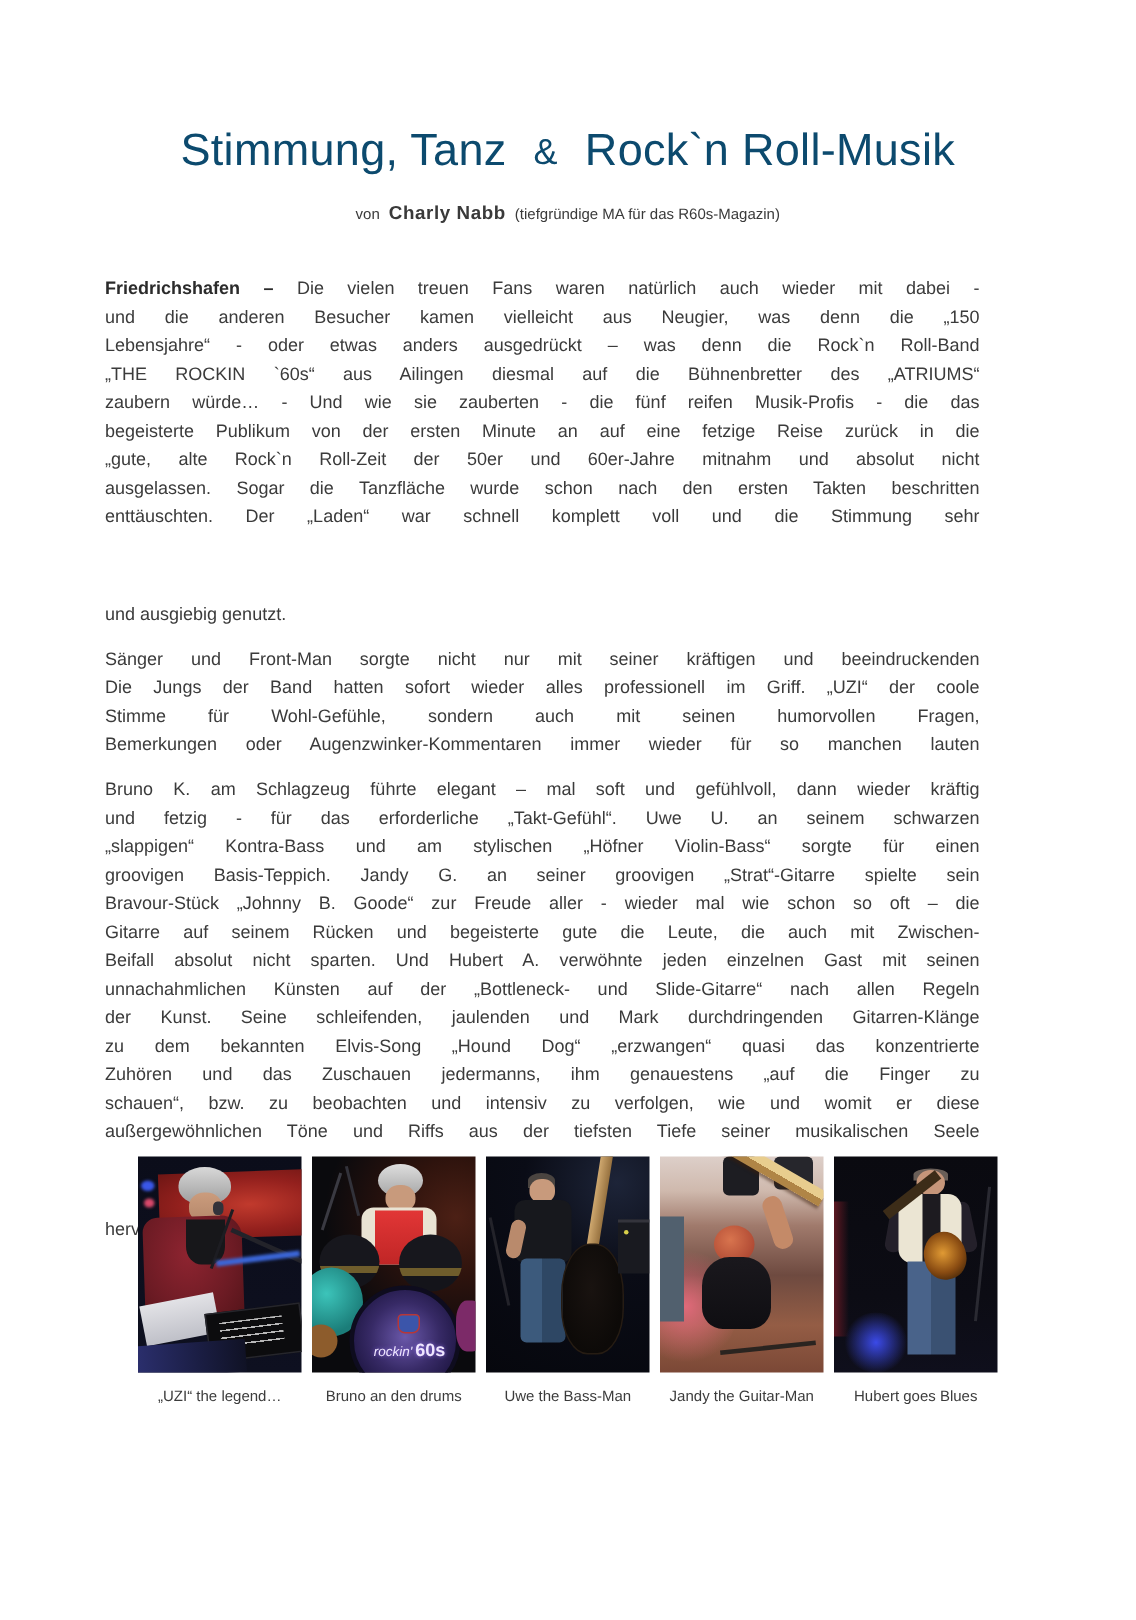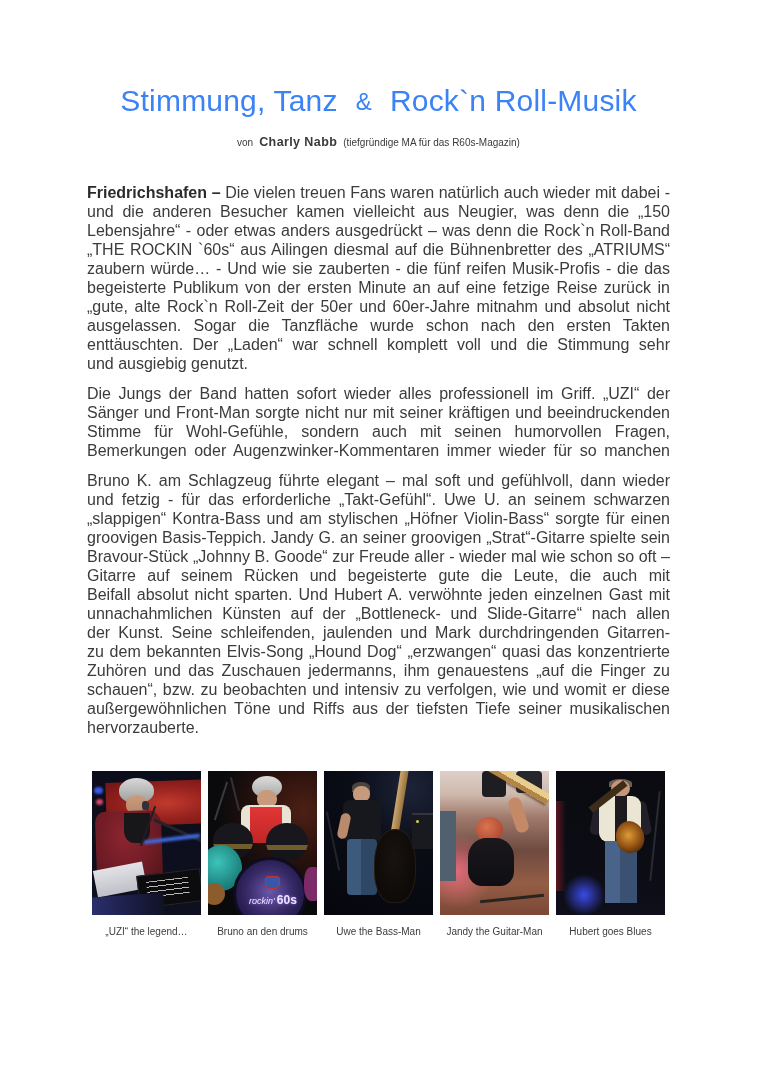--- a/index.html
+++ b/index.html
@@ -4,30 +4,30 @@
 <style>
   * { margin:0; padding:0; box-sizing:border-box; }
   html,body { background:#888; }
   .page {
     position:relative; width:757px; height:1080px; margin:0 auto;
     background:#ffffff; overflow:hidden;
     font-family:"Liberation Sans", sans-serif; color:#343434;
   }
   
   .title-wrap { position:absolute; top:84px; left:0; width:757px; text-align:center;
-                font-size:30px; color:#3b82f6; letter-spacing:0.2px; white-space:nowrap; }
+                font-size:30px; color:#0c4a6e; letter-spacing:0.2px; white-space:nowrap; }
   .title-amp { font-size:24px; margin:0 18px; vertical-align:1px; }
   .byline { position:absolute; top:135px; left:0; width:757px; text-align:center;
             font-size:10px; color:#3a3a3a; }
   .byline .author { font-weight:bold; font-size:12.5px; letter-spacing:0.4px; margin:0 6px; }
   
-  .body-col { position:absolute; left:87px; top:183px; width:583px; font-size:16px; color:#3b3b3b; }
+  .body-col { position:absolute; left:70px; top:183px; width:583px; font-size:12px; color:#3b3b3b; }
   .para { margin-bottom:11px; }
   .line { text-align:justify; text-align-last:justify; line-height:19px; height:19px; overflow:hidden; }
-  .line.last { text-align-last:left; }
+  .line.last { text-align-last:left;margin-top:46px; }
   .lead { font-weight:bold; color:#2b2b2b; }
   
   .gallery { position:absolute; left:92px; top:771px; width:573px; display:flex; gap:7px; }
   .card { width:109px; }
   .photo { position:relative; width:109px; height:144px; overflow:hidden; background:#0a0a10; }
   .photo div { position:absolute; }
   .cap { margin-top:11px; font-size:10px; color:#3c3c3c; text-align:center; white-space:nowrap; }
   
   .p1 { background:linear-gradient(180deg,#0b0d1a 0%,#0e1020 100%); }
   .p1-banner { left:14px; top:10px; width:110px; height:44px; transform:rotate(-2deg);
@@ -143,22 +143,22 @@
       <div class="line">Lebensjahre“ - oder etwas anders ausgedrückt – was denn die Rock`n Roll-Band</div>
       <div class="line">„THE ROCKIN `60s“ aus Ailingen diesmal auf die Bühnenbretter des „ATRIUMS“</div>
       <div class="line">zaubern würde… - Und wie sie zauberten - die fünf reifen Musik-Profis - die das</div>
       <div class="line">begeisterte Publikum von der ersten Minute an auf eine fetzige Reise zurück in die</div>
       <div class="line">„gute, alte Rock`n Roll-Zeit der 50er und 60er-Jahre mitnahm und absolut nicht</div>
       <div class="line">ausgelassen. Sogar die Tanzfläche wurde schon nach den ersten Takten beschritten</div>
       <div class="line">enttäuschten. Der „Laden“ war schnell komplett voll und die Stimmung sehr</div>
       <div class="line last">und ausgiebig genutzt.</div>
     </div>
     <div class="para">
+      <div class="line">Sänger und Front-Man sorgte nicht nur mit seiner kräftigen und beeindruckenden</div>
       <div class="line">Die Jungs der Band hatten sofort wieder alles professionell im Griff. „UZI“ der coole</div>
-      <div class="line">Sänger und Front-Man sorgte nicht nur mit seiner kräftigen und beeindruckenden</div>
       <div class="line">Stimme für Wohl-Gefühle, sondern auch mit seinen humorvollen Fragen,</div>
       <div class="line">Bemerkungen oder Augenzwinker-Kommentaren immer wieder für so manchen lauten</div>
     </div>
     <div class="para">
       <div class="line">Bruno K. am Schlagzeug führte elegant – mal soft und gefühlvoll, dann wieder kräftig</div>
       <div class="line">und fetzig - für das erforderliche „Takt-Gefühl“. Uwe U. an seinem schwarzen</div>
       <div class="line">„slappigen“ Kontra-Bass und am stylischen „Höfner Violin-Bass“ sorgte für einen</div>
       <div class="line">groovigen Basis-Teppich. Jandy G. an seiner groovigen „Strat“-Gitarre spielte sein</div>
       <div class="line">Bravour-Stück „Johnny B. Goode“ zur Freude aller - wieder mal wie schon so oft – die</div>
       <div class="line">Gitarre auf seinem Rücken und begeisterte gute die Leute, die auch mit Zwischen-</div>

